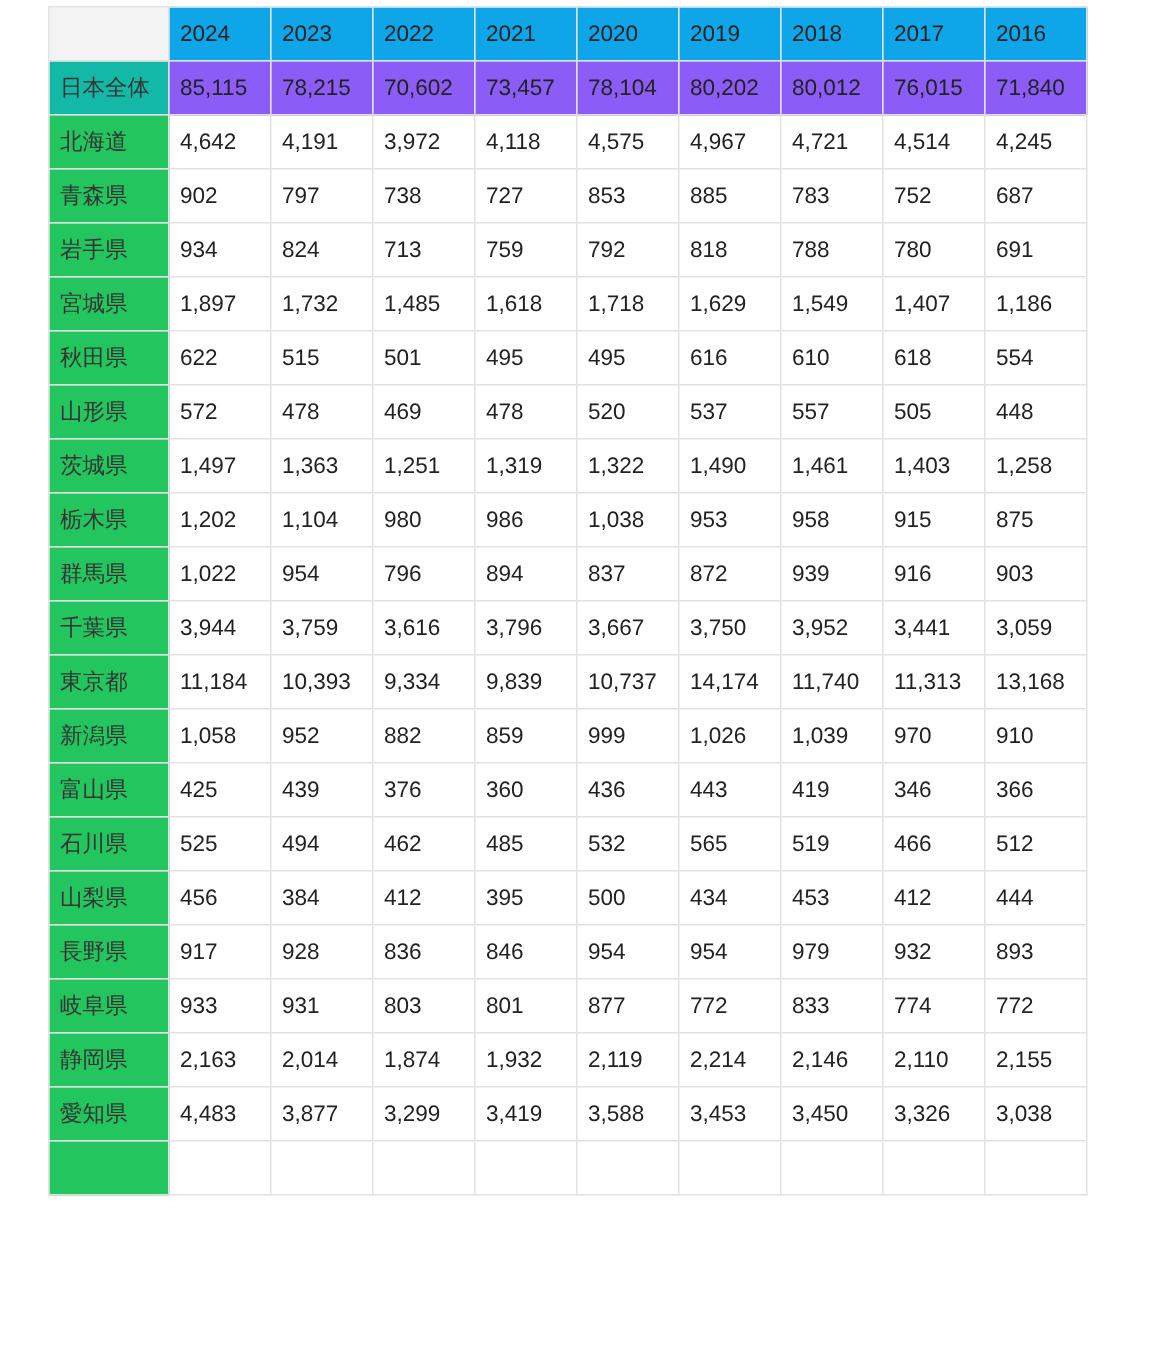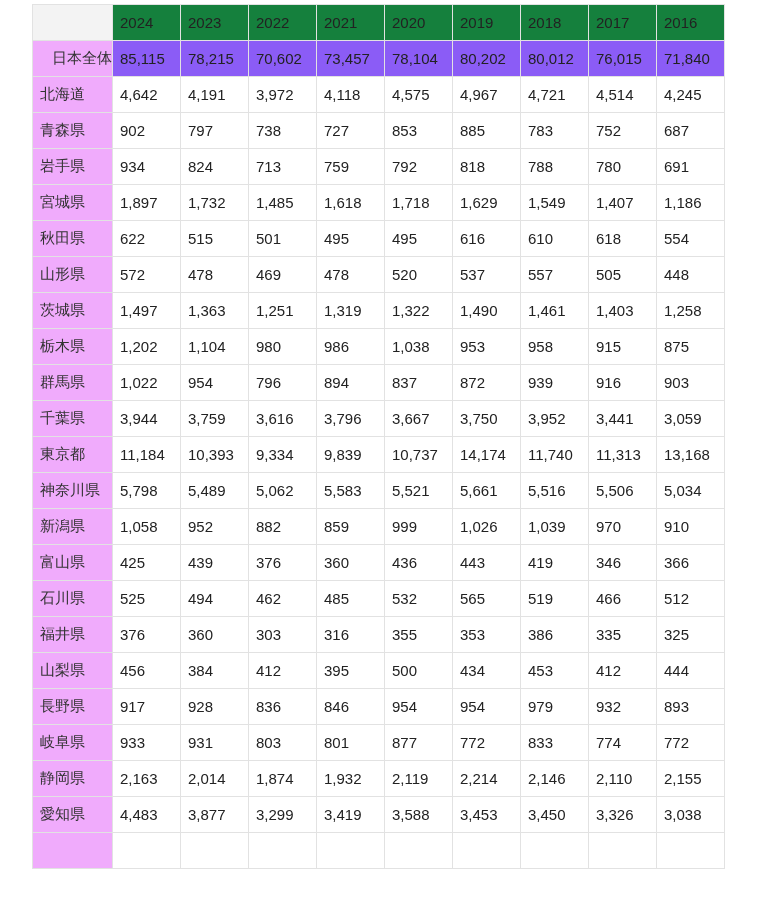--- a/index.html
+++ b/index.html
@@ -29,24 +29,24 @@
     height: 35px;
     padding: 0 0 0 7px;
     text-align: left;
     font-weight: normal;
     white-space: nowrap;
     vertical-align: middle;
   }
   col.rowhead { width: 80px; }
   col.year { width: 68px; }
   th.corner { background: #f3f3f3; }
-  th.year-head { background: #15803d; }
-  td.pref { background: #f0abfc; color: #333; }
+  th.year-head { background: #0ea5e9; }
+  td.pref { background: #22c55e; color: #333; }
   tr.total td { background: #8b5cf6; }
-  tr.total td.pref { background: #f0abfc; text-align: right; }
+  tr.total td.pref { background: #14b8a6; }
 </style>
 </head>
 <body>
 
 <div class="wrap">
   <table>
     <colgroup>
       <col class="rowhead">
       <col class="year">
         <col class="year">
@@ -211,32 +211,20 @@
           <td>10,393</td>
           <td>9,334</td>
           <td>9,839</td>
           <td>10,737</td>
           <td>14,174</td>
           <td>11,740</td>
           <td>11,313</td>
           <td>13,168</td>
         </tr>
         <tr>
-          <td class="pref">神奈川県</td>
-          <td>5,798</td>
-          <td>5,489</td>
-          <td>5,062</td>
-          <td>5,583</td>
-          <td>5,521</td>
-          <td>5,661</td>
-          <td>5,516</td>
-          <td>5,506</td>
-          <td>5,034</td>
-        </tr>
-        <tr>
           <td class="pref">新潟県</td>
           <td>1,058</td>
           <td>952</td>
           <td>882</td>
           <td>859</td>
           <td>999</td>
           <td>1,026</td>
           <td>1,039</td>
           <td>970</td>
           <td>910</td>
@@ -259,32 +247,20 @@
           <td>494</td>
           <td>462</td>
           <td>485</td>
           <td>532</td>
           <td>565</td>
           <td>519</td>
           <td>466</td>
           <td>512</td>
         </tr>
         <tr>
-          <td class="pref">福井県</td>
-          <td>376</td>
-          <td>360</td>
-          <td>303</td>
-          <td>316</td>
-          <td>355</td>
-          <td>353</td>
-          <td>386</td>
-          <td>335</td>
-          <td>325</td>
-        </tr>
-        <tr>
           <td class="pref">山梨県</td>
           <td>456</td>
           <td>384</td>
           <td>412</td>
           <td>395</td>
           <td>500</td>
           <td>434</td>
           <td>453</td>
           <td>412</td>
           <td>444</td>

